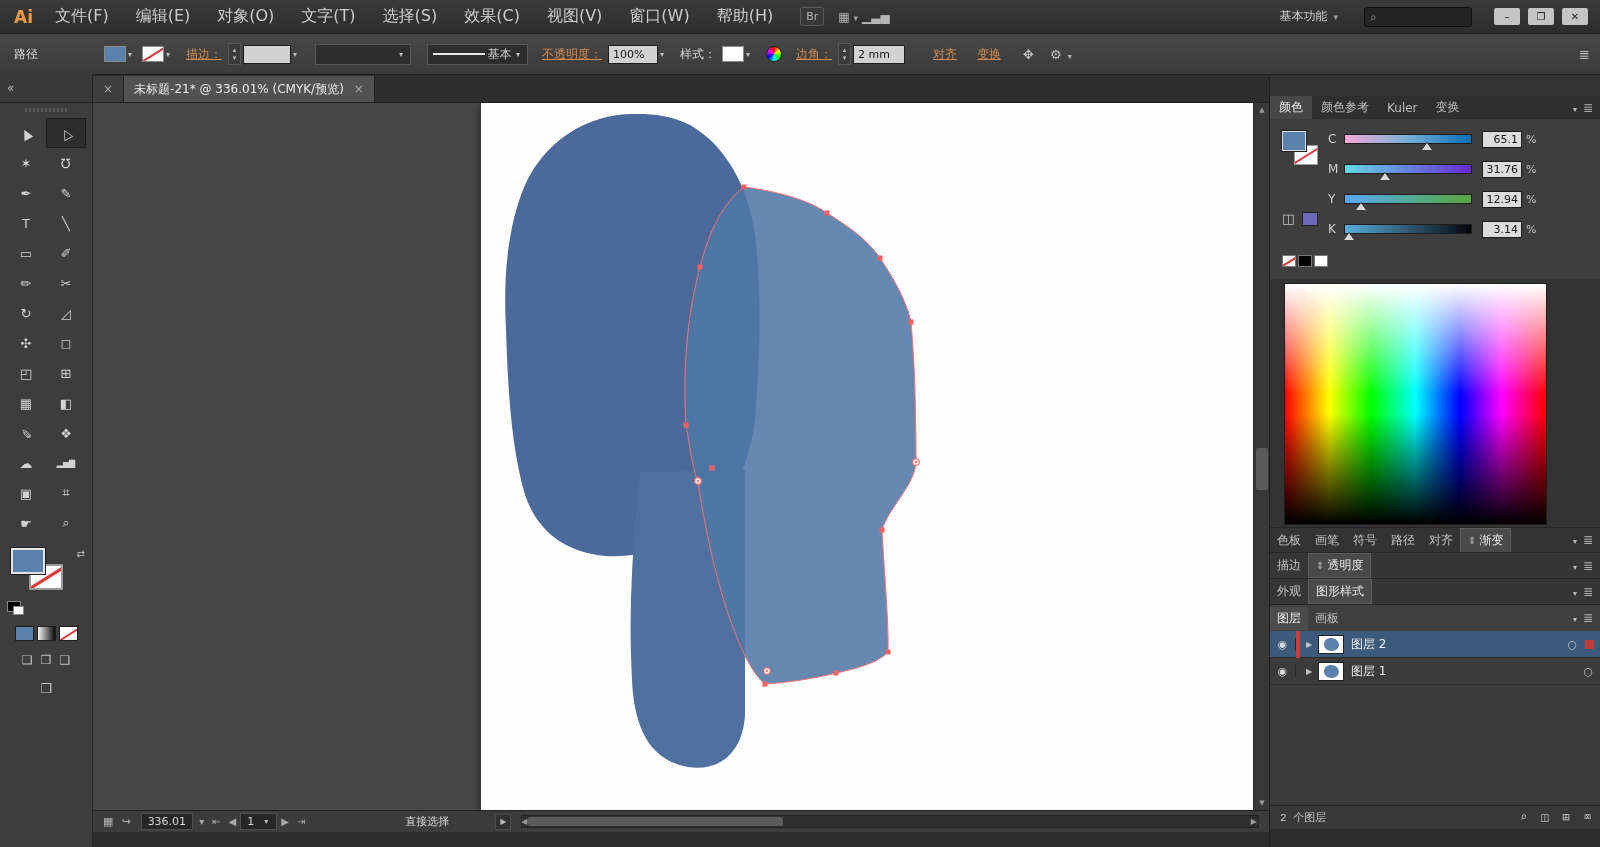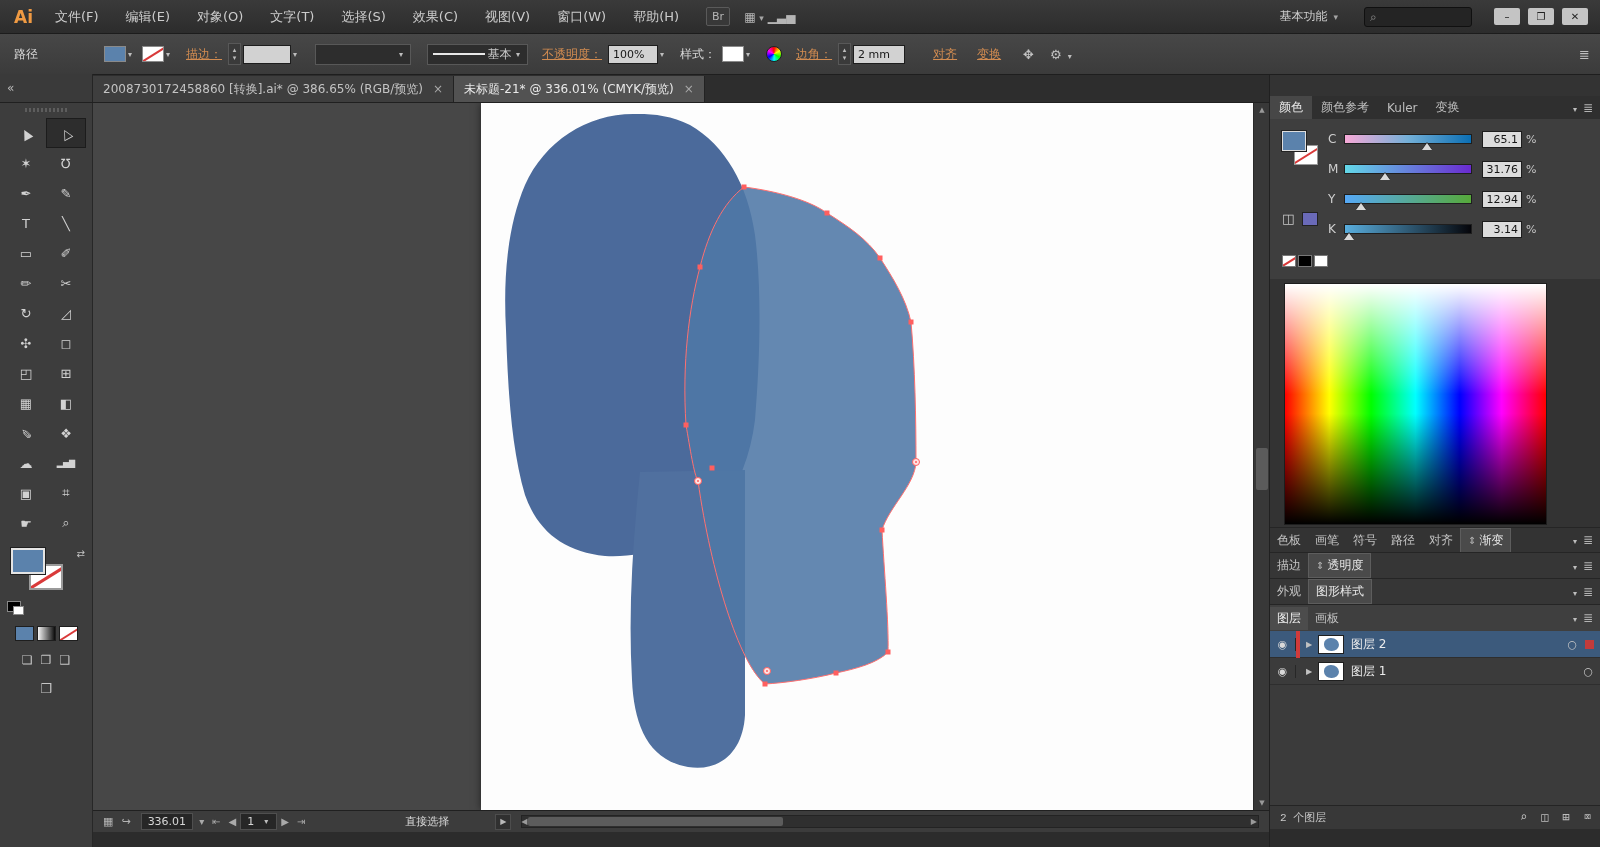--- a/index.html
+++ b/index.html
@@ -5,21 +5,21 @@
   * { margin:0; padding:0; box-sizing:border-box; }
   html,body { width:1600px; height:847px; overflow:hidden; background:#262626;
     font-family:"DejaVu Sans","Liberation Sans",sans-serif; }
   #app { position:relative; width:1600px; height:847px; background:#2e2e2e; color:#c9c9c9; font-size:12px; }
 
   
   #menubar { position:absolute; left:0; top:0; width:1600px; height:34px;
     background:linear-gradient(#3a3a3a,#2c2c2c); border-bottom:1px solid #1c1c1c;
     display:flex; align-items:center; padding:0 8px; }
   #logo { color:#ef9a43; font-weight:bold; font-size:17px; margin:0 22px 0 6px; }
-  .menu-item { color:#cccccc; font-size:13px; margin-right:27px; cursor:default; }
+  .menu-item { color:#cccccc; font-size:16px; margin-right:27px; cursor:default; }
   .mb-btn { border:1px solid #5a5a5a; background:#383838; color:#b5b5b5; font-size:11px;
     padding:2px 5px; border-radius:2px; margin-right:14px; }
   .mb-ico { color:#b5b5b5; font-size:12px; margin-right:4px; }
   .caret { font-size:9px; color:#a5a5a5; }
   #workspace { margin-left:auto; display:flex; align-items:center; gap:6px; color:#cfcfcf; font-size:12px; }
   #searchbox { width:108px; height:20px; background:#242424; border:1px solid #101010;
     border-radius:3px; margin-left:26px; display:flex; align-items:center; padding:0 5px; color:#8a8a8a; }
   #winbtns { display:flex; gap:8px; margin-left:22px; margin-right:4px; }
   .winbtn { width:26px; height:17px; background:#c4c4c4; color:#222; border-radius:2px;
     font-size:10px; display:flex; align-items:center; justify-content:center; }
@@ -249,21 +249,20 @@
     <span class="cb-ico">✥</span>
     <span class="cb-ico"><span>⚙</span> <span class="tiny-caret">▾</span></span>
     <span id="cb-menu">
         <span>≣</span>
       </span>
   </div>
 
   <div id="tabbar">
     <span id="tb-collapse">«</span>
     <span class="doctab">
-      <span>2008730172458860 [转换].ai* @ 386.65% (RGB/预览)</span>
       <span class="tab-close">×</span>
     </span>
     <span class="doctab active">
       <span>未标题-21* @ 336.01% (CMYK/预览)</span>
       <span class="tab-close">×</span>
     </span>
   </div>
 
   <div id="toolbar">
     <div id="tool-grip"></div>

